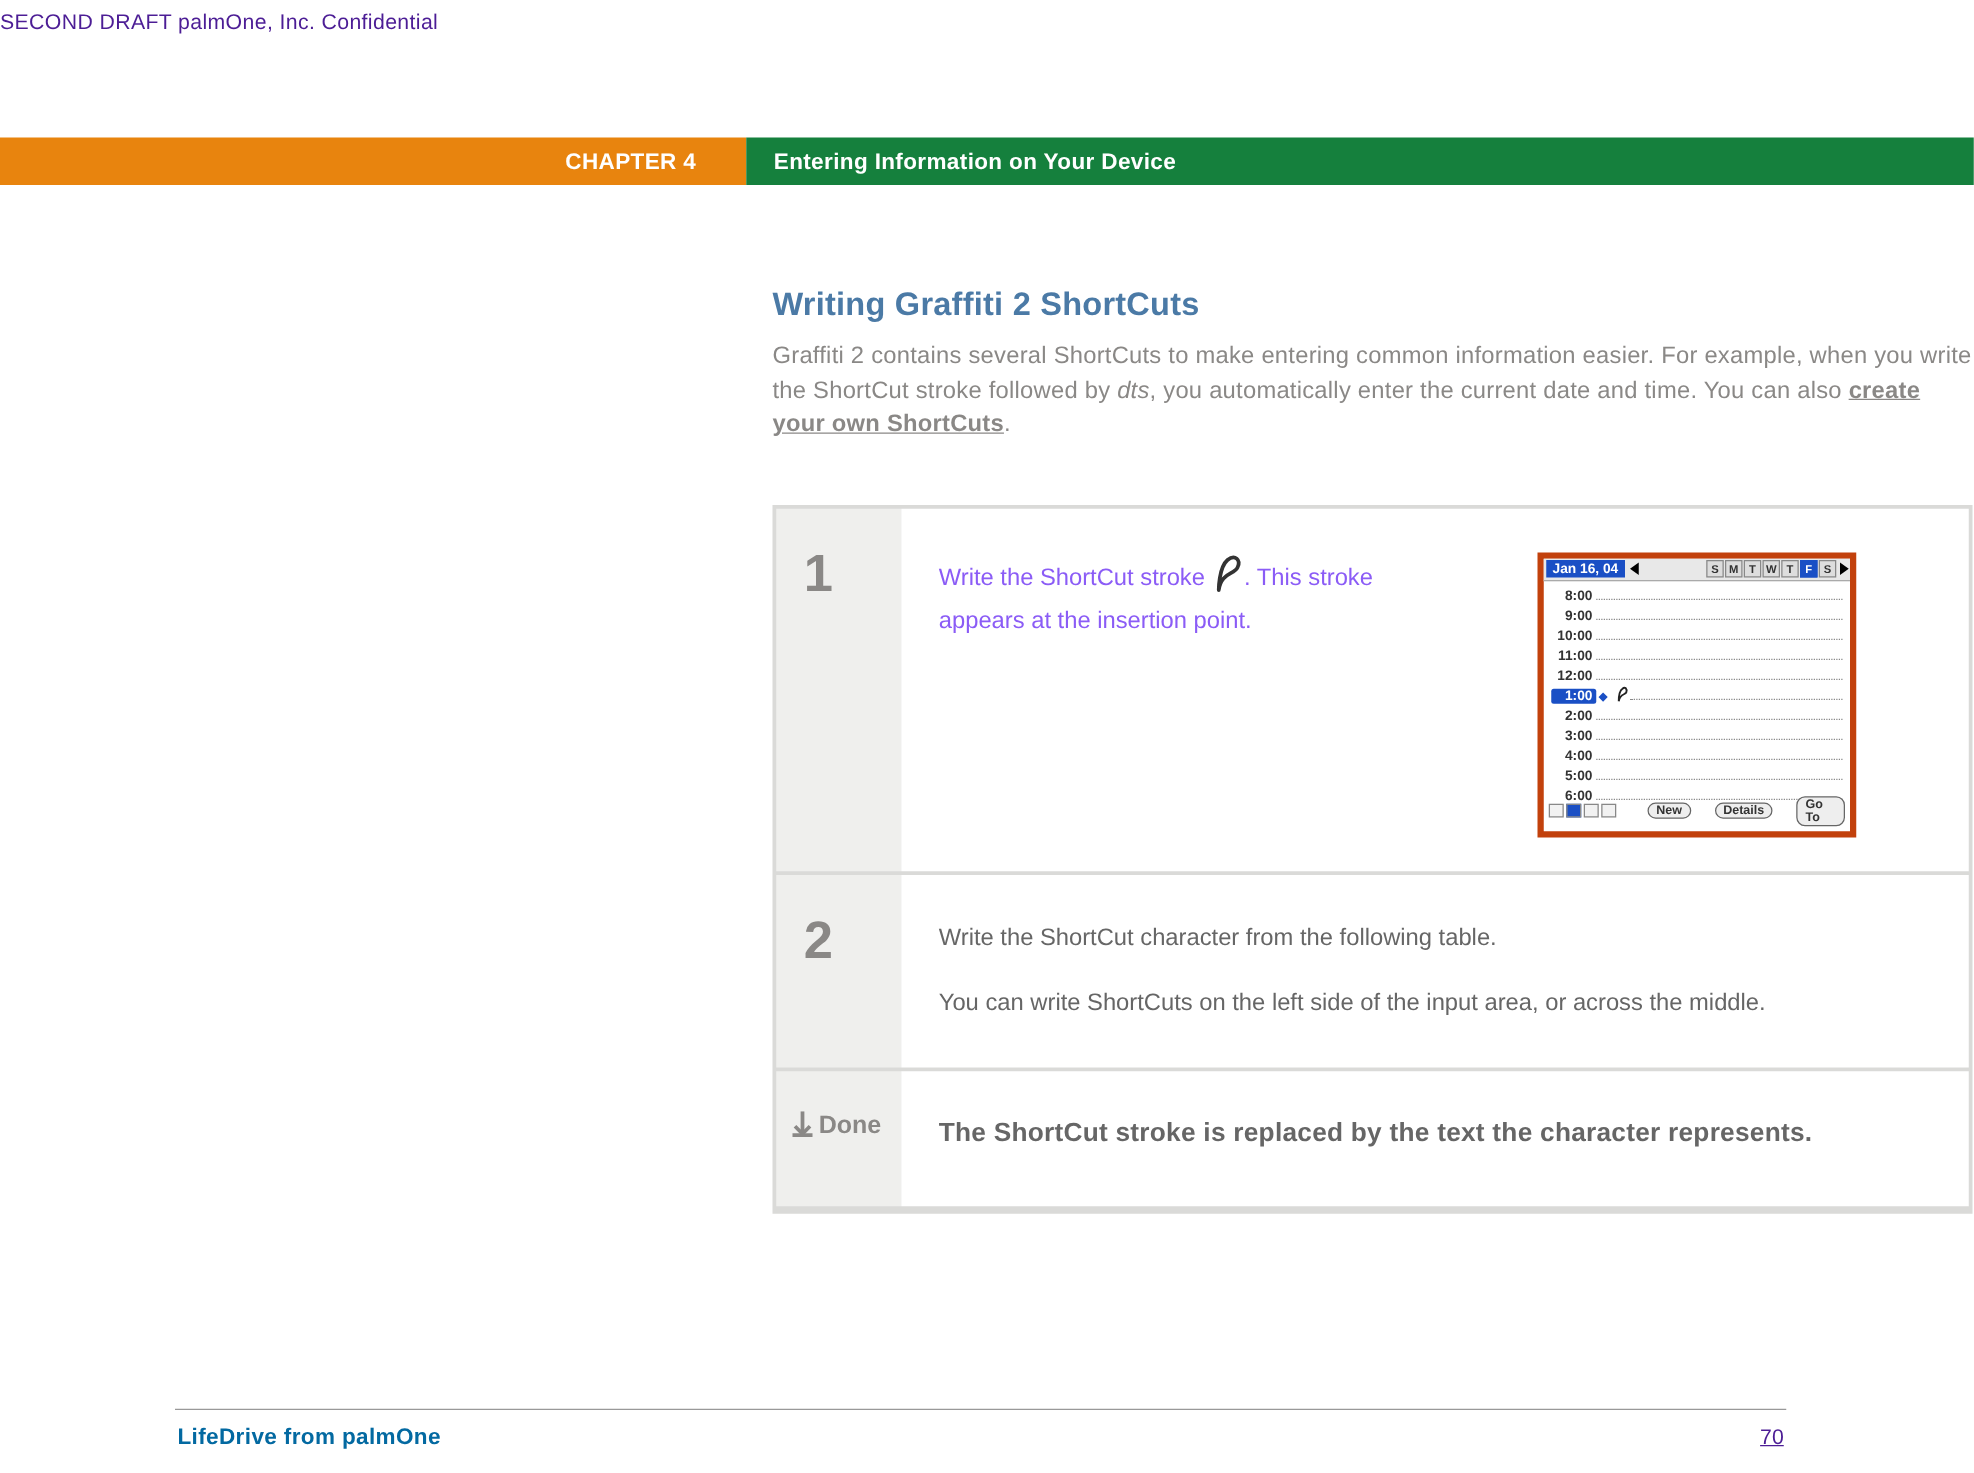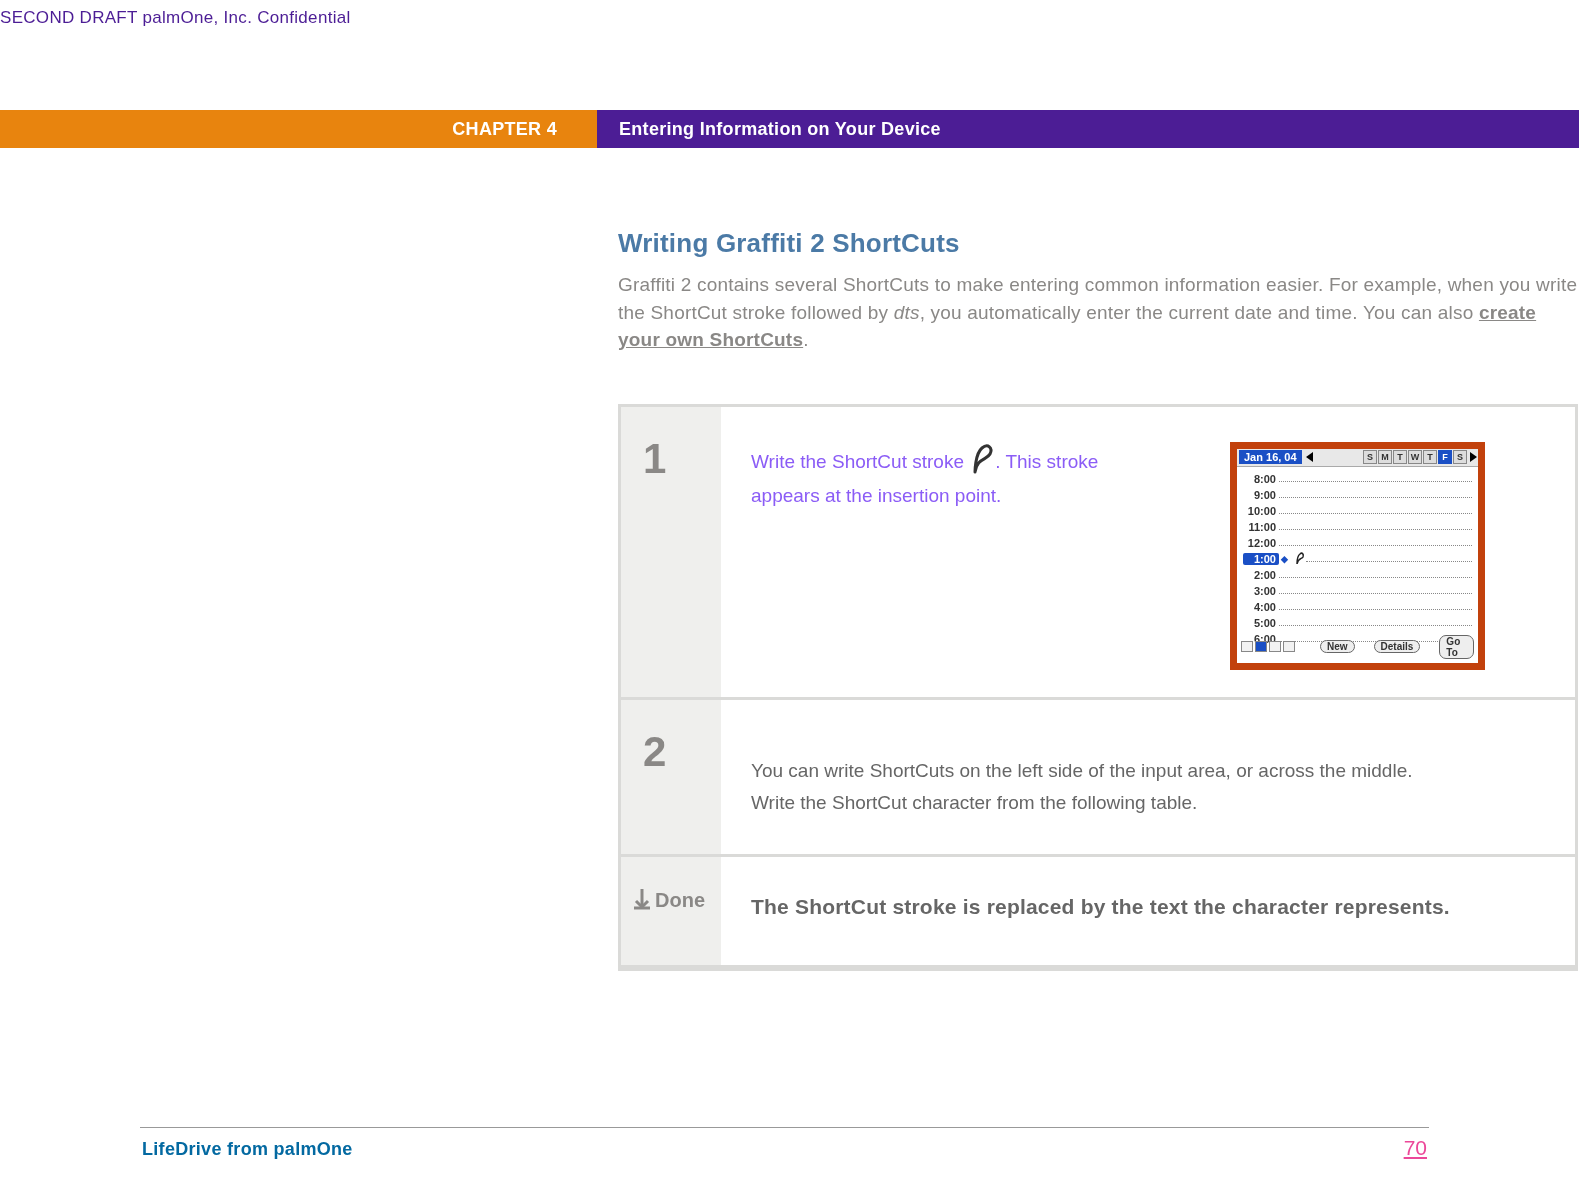--- a/index.html
+++ b/index.html
@@ -2,21 +2,21 @@
 <html><head>
   <meta charset="utf-8">
   <style>
     * { box-sizing: border-box; margin: 0; padding: 0; }
     body { font-family: Helvetica, Arial, sans-serif; background: #fff; width: 1579px; height: 1178px; position: relative; color: #333; }
     
     .watermark { position: absolute; top: 8px; left: 0; right: 0; text-align: left; color: #4c1d95; font-size: 17px; letter-spacing: 0.3px; }
     
     .header-bar { position: absolute; top: 110px; left: 0; right: 0; height: 38px; display: flex; border-radius: 19px; }
     .chapter-block { background: #e8840e; color: #fff; width: 597px; font-weight: bold; font-size: 18px; display: flex; align-items: center; padding-right: 40px; justify-content: flex-end; letter-spacing: 0.3px; }
-    .chapter-title-block { background: #4c1d95; color: #fff; flex: 1; font-weight: bold; font-size: 18px; display: flex; align-items: center; padding-left: 22px; letter-spacing: 0.3px; }
+    .chapter-title-block { background: #15803d; color: #fff; flex: 1; font-weight: bold; font-size: 18px; display: flex; align-items: center; padding-left: 22px; letter-spacing: 0.3px; }
     
     .content-area { position: absolute; top: 228px; left: 618px; width: 960px; }
     
     .section-heading { color: #4b7aa6; font-size: 26px; font-weight: bold; margin-bottom: 12px; letter-spacing: 0.2px; }
     .intro-para { color: #8a8886; font-size: 19px; line-height: 1.45; font-weight: 500; letter-spacing: 0.2px; }
     .intro-para em { font-style: italic; }
     .intro-link { color: #8a8886; text-decoration: underline; font-weight: bold; }
     
     .steps-container { margin-top: 50px; background: #dadad8; padding: 3px 3px 6px 3px; }
     
@@ -24,21 +24,21 @@
     .step-row:last-child { margin-bottom: 0; }
     .step-num-cell { width: 100px; background: #efefed; display: flex; align-items: flex-start; padding: 28px 0 0 22px; }
     .step-num { color: #8a8886; font-size: 42px; font-weight: bold; }
     .step-body-cell { flex: 1; background: #fff; padding: 35px 30px 35px 30px; position: relative; min-height: 100px; }
     .step-body-cell.step1 { min-height: 290px; }
     .step-text { color: #8b5cf6; font-size: 19px; line-height: 1.5; font-weight: 500; max-width: 420px; }
     .step-text-full { color: #666; font-size: 19px; line-height: 1.7; font-weight: 500; }
     
     .shortcut-inline { display: inline-block; vertical-align: -6px; }
     
-    .screenshot-box { position: absolute; top: 35px; right: 90px; width: 255px; height: 228px; border: 7px solid #c2410c; background: #fff; }
+    .screenshot-box { position: absolute; top: 35px; right: 90px; width: 255px; height: 228px; border: 5px solid #c2410c; background: #fff; }
     .ss-header { height: 18px; background: #e8e8e8; border-bottom: 1px solid #aaa; display: flex; align-items: center; font-size: 10px; font-weight: bold; }
     .ss-date { background: #1a4fc5; color: #fff; padding: 1px 5px; font-size: 11px; margin-left: 2px; margin-right: 2px; }
     .ss-arrow { width: 0; height: 0; display: inline-block; }
     .ss-arrow-l { border-top: 5px solid transparent; border-bottom: 5px solid transparent; border-right: 7px solid #000; margin: 0 2px; }
     .ss-arrow-r { border-top: 5px solid transparent; border-bottom: 5px solid transparent; border-left: 7px solid #000; margin: 0 1px 0 2px; }
     .ss-days { display: flex; flex: 1; justify-content: flex-end; margin-right: 1px; gap: 1px; }
     .ss-day { width: 14px; height: 14px; border: 1px solid #888; background: #ddd; font-size: 9px; display: flex; align-items: center; justify-content: center; }
     .ss-day.active { background: #1a4fc5; color: #fff; border-color: #1a4fc5; }
     .ss-body { padding: 4px 6px; }
     .ss-time-row { display: flex; align-items: center; height: 16px; font-size: 11px; font-weight: bold; }
@@ -52,21 +52,21 @@
     .ss-footer-icon { width: 12px; height: 11px; border: 1px solid #888; background: #f2f2f2; }
     .ss-footer-icon.active { background: #1a4fc5; }
     
     .done-cell { width: 100px; background: #efefed; display: flex; align-items: flex-start; padding: 32px 0 0 12px; color: #8a8886; font-weight: bold; font-size: 20px; gap: 4px; }
     .done-arrow { display: inline-block; }
     .done-body-cell { flex: 1; background: #ffffff; padding: 32px 30px 40px 30px; }
     .done-text { color: #666; font-size: 21px; font-weight: bold; line-height: 1.7; letter-spacing: 0.2px; }
     
     .footer-rule { position: absolute; bottom: 50px; left: 140px; right: 150px; border-top: 1px solid #999; }
     .footer-left { position: absolute; bottom: 18px; left: 142px; color: #0369a1; font-weight: bold; font-size: 18px; letter-spacing: 0.3px; }
-    .footer-right { position: absolute; bottom: 18px; right: 152px; color: #ec4899; font-weight: 500; font-size: 21px; text-decoration: underline; }
+    .footer-right { position: absolute; bottom: 18px; right: 152px; color: #4c1d95; font-weight: 500; font-size: 17px; text-decoration: underline; }
   </style>
 </head>
 <body>
 
 <div class="watermark">SECOND DRAFT palmOne, Inc.  Confidential</div>
 
 <div class="header-bar">
   <div class="chapter-block">CHAPTER 4</div>
   <div class="chapter-title-block">Entering Information on Your Device</div>
 </div>
@@ -168,22 +168,22 @@
           </div>
         </div>
       </div>
     </div>
 
     <div class="step-row">
       <div class="step-num-cell">
         <span class="step-num">2</span>
       </div>
       <div class="step-body-cell">
+        <div class="step-text-full">Write the ShortCut character from the following table.</div>
         <div class="step-text-full" style="margin-top:20px;">You can write ShortCuts on the left side of the input area, or across the middle.</div>
-        <div class="step-text-full">Write the ShortCut character from the following table.</div>
       </div>
     </div>
 
     <div class="step-row">
       <div class="done-cell">
         <span class="done-arrow"><svg width="18" height="22" viewBox="0 0 18 22">
               <line x1="9" y1="0" x2="9" y2="18" stroke="#8a8886" stroke-width="3"></line>
               <line x1="1" y1="19" x2="17" y2="19" stroke="#8a8886" stroke-width="3"></line>
               <polyline points="3,12 9,18 15,12" fill="none" stroke="#8a8886" stroke-width="3"></polyline>
             </svg></span>

